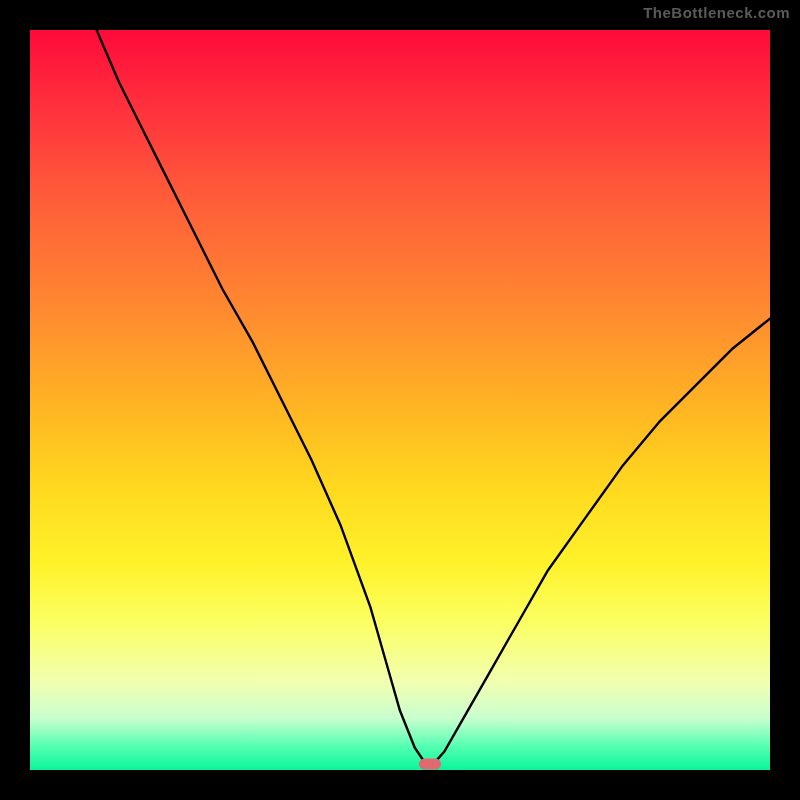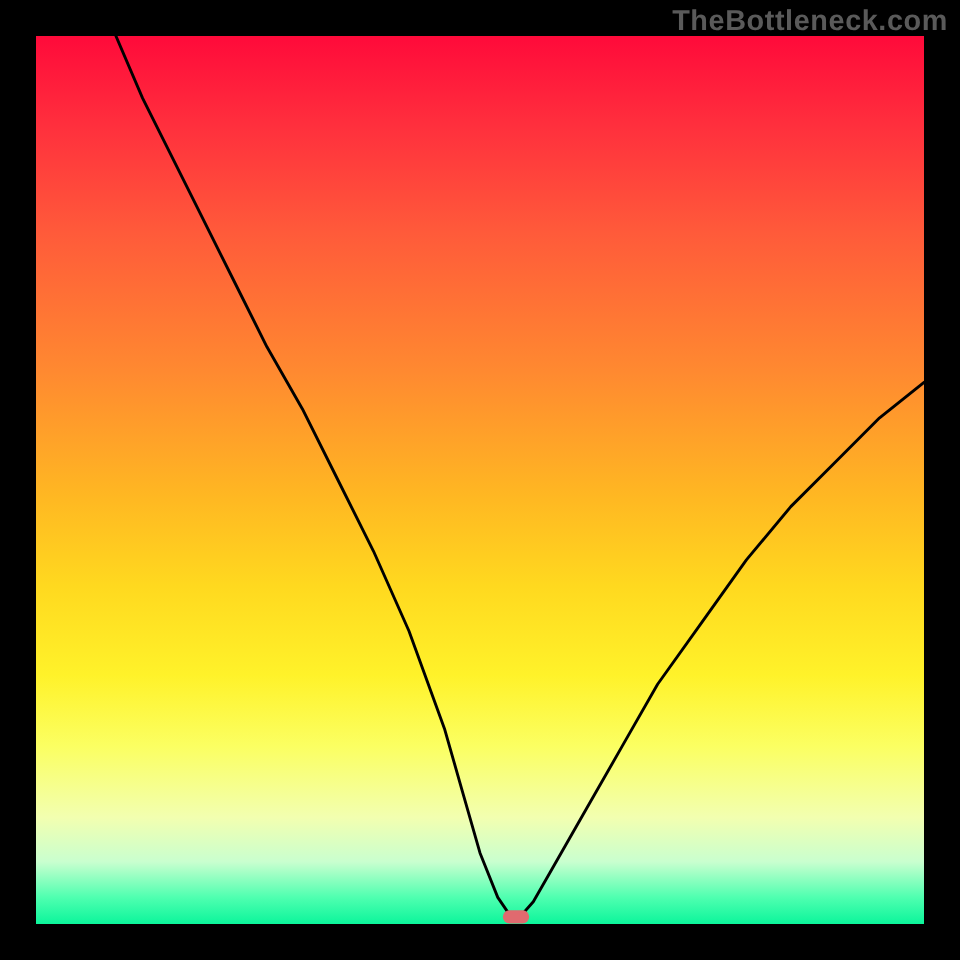--- a/index.html
+++ b/index.html
@@ -15,21 +15,21 @@
     position: relative;
     width: 800px;
     height: 800px;
     background: #000;
   }
   .watermark {
     position: absolute;
     top: 4px;
     right: 10px;
     color: #5a5a5a;
-    font-size: 24px;
+    font-size: 15px;
     font-weight: 600;
     letter-spacing: 0.5px;
     user-select: none;
   }
   .plot-area {
     position: absolute;
     left: 30px;
     top: 30px;
     width: 740px;
     height: 740px;

